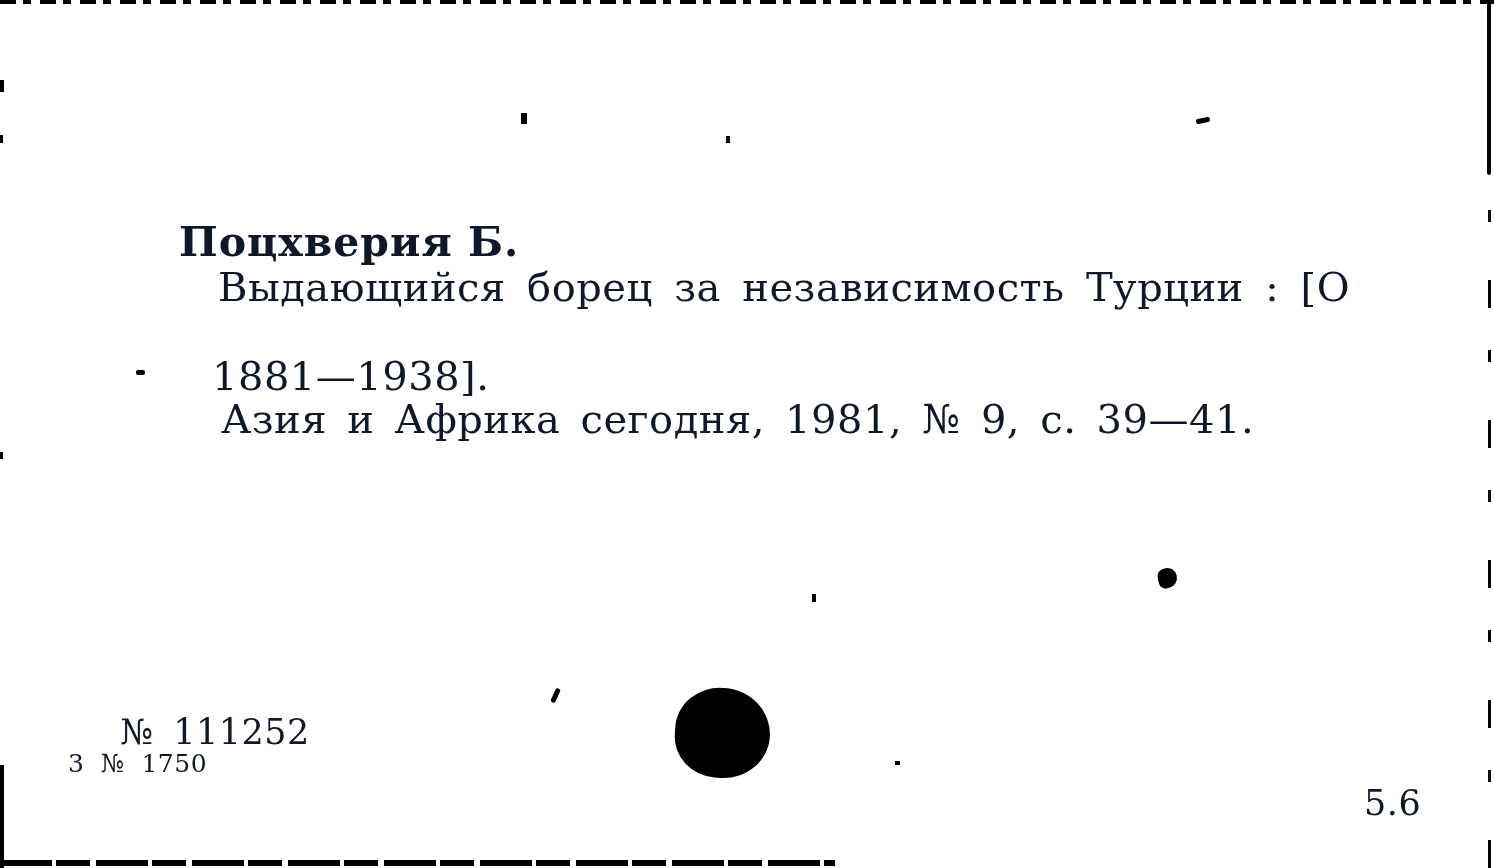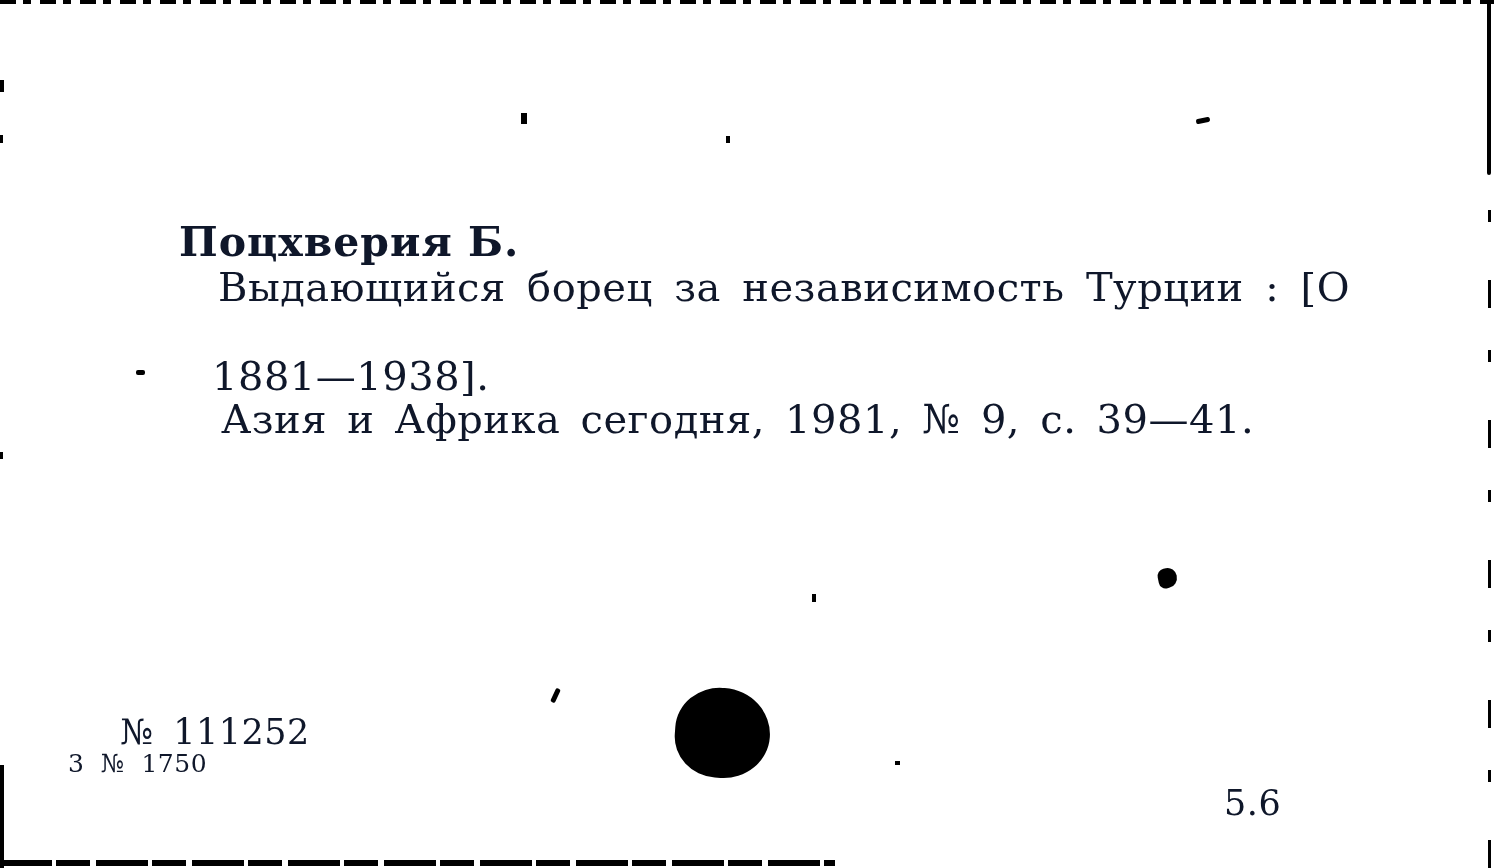--- a/index.html
+++ b/index.html
@@ -72,21 +72,21 @@
     font-size: 25px;
     word-spacing: 8px;
   }
   .registration-note {
     left: 120px;
     top: 784px;
     font-size: 35px;
     word-spacing: 9px;
   }
   .classification-code {
-    left: 1224px;
+    left: 1364px;
     top: 783px;
     font-size: 35px;
   }
 
   
   .edge-top {
     position: absolute;
     left: 0; top: 0;
     width: 100%; height: 4px;
     background: repeating-linear-gradient(90deg,

